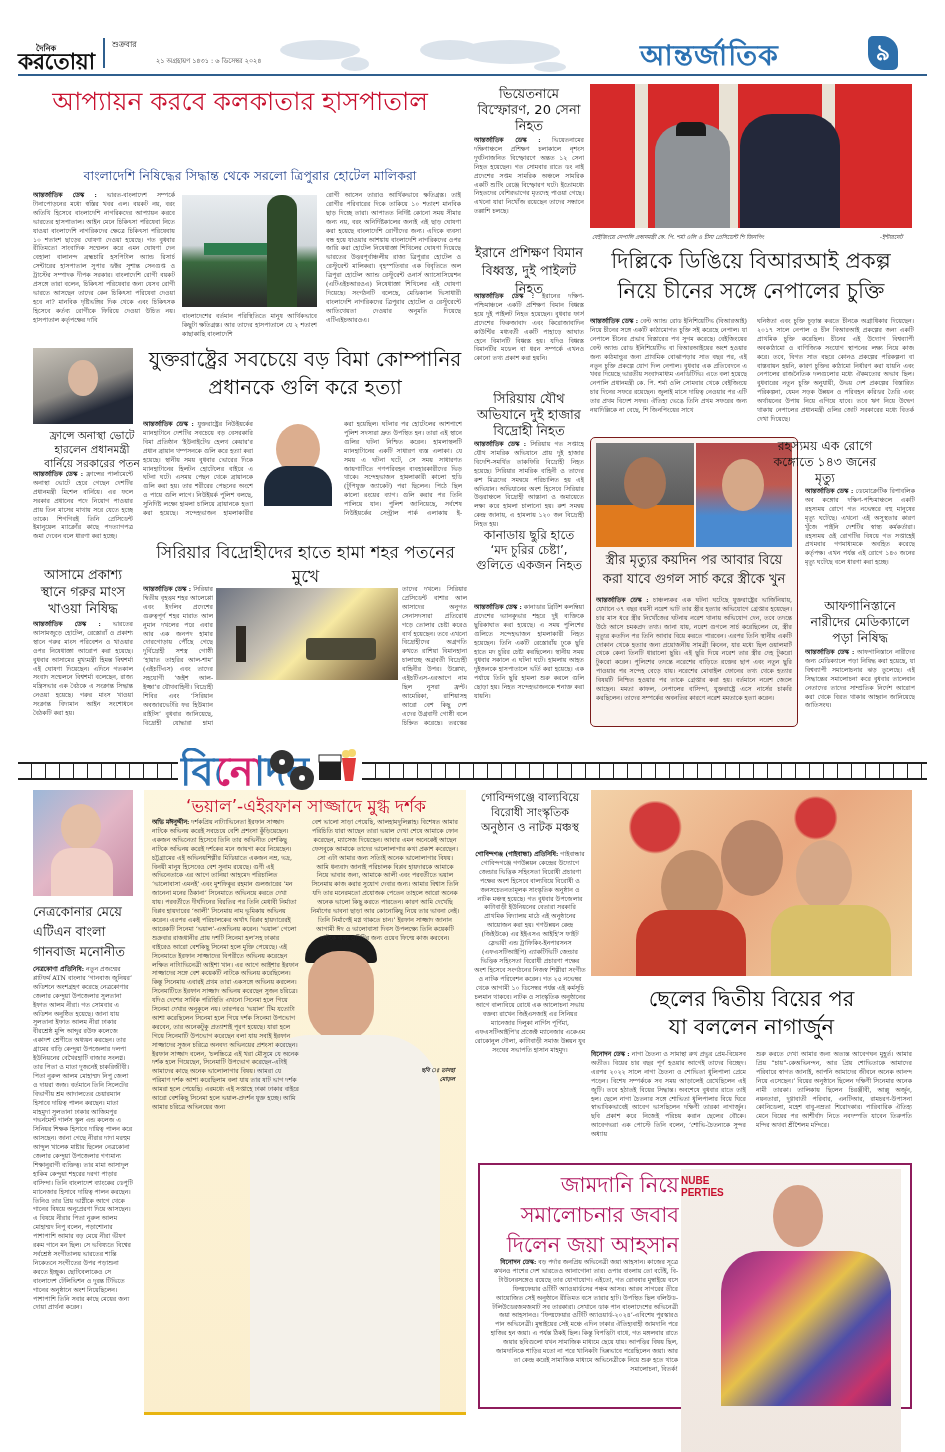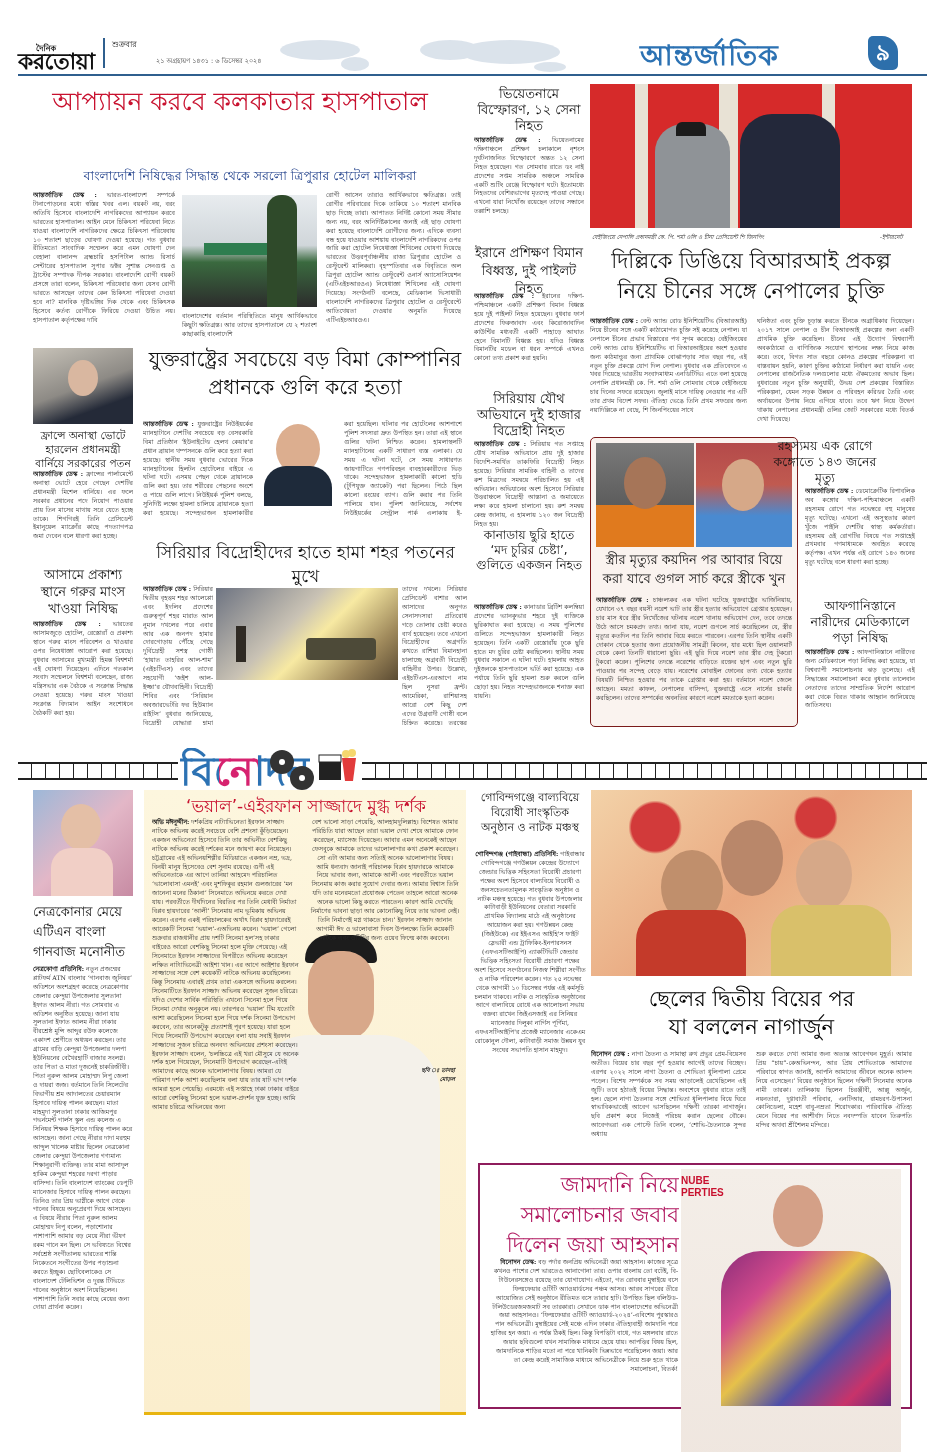--- a/index.html
+++ b/index.html
@@ -53,21 +53,21 @@
 </div>
 <div class="abs hl" style="left:40px;top:167px;width:420px;font-size:12.5px;color:#1f3f8a;">বাংলাদেশি নিষিদ্ধের সিদ্ধান্ত থেকে সরলো ত্রিপুরার হোটেল মালিকরা</div>
 <div class="abs body-text" style="left:33px;top:191px;width:142px;height:150px;"><b>আন্তর্জাতিক ডেস্ক :</b> <span>ভারত-বাংলাদেশ সম্পর্কে টানাপোড়নের মধ্যে স্বস্তির খবর এল। বয়কট নয়, বরং অতিথি হিসেবে বাংলাদেশি নাগরিকদের আপ্যায়ন করবে ভারতের হাসপাতাল। আইন মেনে চিকিৎসা পরিষেবা নিতে যাওয়া বাংলাদেশি নাগরিকদের ক্ষেত্রে চিকিৎসা পরিষেবায় ১০ শতাংশ ছাড়ের ঘোষণা দেওয়া হয়েছে। গত বুধবার রীতিমতো সাংবাদিক সম্মেলন করে এমন ঘোষণা দেন বেহালা বালানন্দ ব্রহ্মচারি হসপিটাল অ্যান্ড রিসার্চ সেন্টারের হাসপাতাল সুপার ডক্টর সুশান্ত সেনগুপ্ত ও ট্রাস্টের সম্পাদক দীপক সরকার। বাংলাদেশি রোগী বয়কট প্রসঙ্গে তারা বলেন, চিকিৎসা পরিষেবার জন্য যেসব রোগী ভারতে আসছেন তাদের কেন চিকিৎসা পরিষেবা দেওয়া হবে না? মানবিক দৃষ্টিভঙ্গির দিক থেকে এবং চিকিৎসক হিসেবে কর্তব্য রোগীকে ফিরিয়ে দেওয়া উচিত নয়। হাসপাতাল কর্তৃপক্ষের দাবি</span></div>
 <div class="abs photo" style="left:182px;top:195px;width:135px;height:112px;background:linear-gradient(180deg,#e8ecef 0%,#d0d6da 45%,#3a6a3f 60%,#2c2c2c 100%);">
   <div style="position:absolute;left:22px;top:48px;width:80px;height:12px;background:#2e7d4f;"></div>
   <div style="position:absolute;left:85px;top:0;width:30px;height:112px;background:#2f4a2a;border-radius:14px 14px 0 0;"></div>
 </div>
 <div class="abs body-text" style="left:182px;top:312px;width:135px;height:30px;">বাংলাদেশের বর্তমান পরিস্থিতিতে মানুষ আর্থিকভাবে কিছুটা ক্ষতিগ্রস্ত। আর তাদের হাসপাতালে যে ২ শতাংশ কাছাকাছি বাংলাদেশি</div>
 <div class="abs body-text" style="left:326px;top:191px;width:135px;height:150px;">রোগী আসেন তারাও আর্থিকভাবে ক্ষতিগ্রস্ত। তাই রোগীর পরিবারের দিকে তাকিয়ে ১০ শতাংশ মানবিক ছাড় দিচ্ছে তারা। আপাতত নির্দিষ্ট কোনো সময় সীমার জন্য নয়, বরং অনির্দিষ্টকালের জন্যই এই ছাড় ঘোষণা করা হয়েছে বাংলাদেশি রোগীদের জন্য। এদিকে ব্যবসা বন্ধ হয়ে যাওয়ার আশঙ্কায় বাংলাদেশি নাগরিকদের ওপর জারি করা হোটেল নিষেধাজ্ঞা শিথিলের ঘোষণা দিয়েছে ভারতের উত্তরপূর্বাঞ্চলীয় রাজ্য ত্রিপুরার হোটেল ও রেস্টুরেন্ট মালিকরা। বৃহস্পতিবার এক বিবৃতিতে অল ত্রিপুরা হোটেল অ্যান্ড রেস্টুরেন্ট ওনার্স অ্যাসোসিয়েশন (এটিএইচআরওএ) নিষেধাজ্ঞা শিথিলের এই ঘোষণা দিয়েছে। সংগঠনটি বলেছে, মেডিক্যাল ভিসাধারী বাংলাদেশি নাগরিকদের ত্রিপুরার হোটেল ও রেস্টুরেন্টে আতিথেয়তা দেওয়ার অনুমতি দিয়েছে এটিএইচআরওএ।</div>
 
-<div class="abs hl" style="left:474px;top:86px;width:110px;font-size:13px;line-height:16px;">ভিয়েতনামে বিস্ফোরণ, ১২ সেনা নিহত</div>
+<div class="abs hl" style="left:474px;top:86px;width:110px;font-size:13px;line-height:16px;">ভিয়েতনামে বিস্ফোরণ, 20 সেনা নিহত</div>
 <div class="abs body-text" style="left:474px;top:136px;width:110px;height:102px;"><b>আন্তর্জাতিক ডেস্ক :</b> <span>ভিয়েতনামের দক্ষিণাঞ্চলে প্রশিক্ষণ চলাকালে নৃশংস দুর্ঘটনাজনিত বিস্ফোরণে অন্তত ১২ সেনা নিহত হয়েছেন। গত সোমবার রাতে ডং নাই প্রদেশের সপ্তম সামরিক অঞ্চলে সামরিক একটি শুটিং রেঞ্জে বিস্ফোরণ ঘটে। ইতোমধ্যে নিহতদের বেশিরভাগের মৃতদেহ পাওয়া গেছে। এখনো যারা নিখোঁজ রয়েছেন তাদের সন্ধানে তল্লাশি চলছে।</span></div>
 
 <div class="abs hl" style="left:474px;top:244px;width:110px;font-size:13px;line-height:18px;">ইরানে প্রশিক্ষণ বিমান বিধ্বস্ত, দুই পাইলট নিহত</div>
 <div class="abs body-text" style="left:474px;top:292px;width:110px;height:95px;"><b>আন্তর্জাতিক ডেস্ক :</b> <span>ইরানের দক্ষিণ-পশ্চিমাঞ্চলে একটি প্রশিক্ষণ বিমান বিধ্বস্ত হয়ে দুই পাইলট নিহত হয়েছেন। বুধবার ফার্স প্রদেশের ফিরুজাবাদ এবং কিরোজাবাদিন কাউন্টির মধ্যবর্তী একটি পাহাড়ে আঘাত হেনে বিমানটি বিধ্বস্ত হয়। যদিও বিধ্বস্ত বিমানটির মডেল বা ধরন সম্পর্কে এখনও কোনো তথ্য প্রকাশ করা হয়নি।</span></div>
 
 <div class="abs hl" style="left:474px;top:391px;width:110px;font-size:13px;line-height:16px;">সিরিয়ায় যৌথ অভিযানে দুই হাজার বিদ্রোহী নিহত</div>
 <div class="abs body-text" style="left:474px;top:440px;width:110px;height:110px;"><b>আন্তর্জাতিক ডেস্ক :</b> <span>সিরিয়ায় গত সপ্তাহে যৌথ সামরিক অভিযানে প্রায় দুই হাজার বিদেশি-সমর্থিত তাকফিরি বিদ্রোহী নিহত হয়েছে। সিরিয়ার সামরিক বাহিনী ও তাদের রুশ মিত্রদের সমন্বয়ে পরিচালিত হয় এই অভিযান। অভিযানের অংশ হিসেবে সিরিয়ার উত্তরাঞ্চলে বিদ্রোহী আস্তানা ও জমায়েতে লক্ষ্য করে হামলা চালানো হয়। রুশ সমন্বয় কেন্দ্র জানায়, এ হামলায় ১২০ জন বিদ্রোহী নিহত হয়।</span></div>
 
 <div class="abs hl" style="left:474px;top:528px;width:110px;font-size:12px;line-height:15px;">কানাডায় ছুরি হাতে ‘মদ চুরির চেষ্টা’, গুলিতে একজন নিহত</div>
 <div class="abs body-text" style="left:474px;top:603px;width:110px;height:118px;"><b>আন্তর্জাতিক ডেস্ক :</b> <span>কানাডার ব্রিটিশ কলম্বিয়া প্রদেশের ভ্যানকুভার শহরে দুই ব্যক্তিকে ছুরিকাঘাত করা হয়েছে। এ সময় পুলিশের গুলিতে সন্দেহভাজন হামলাকারী নিহত হয়েছেন। তিনি একটি রেস্তোরাঁয় ঢুকে ছুরি হাতে মদ চুরির চেষ্টা করছিলেন। স্থানীয় সময় বুধবার সকালে এ ঘটনা ঘটে। হামলায় আহত দুইজনকে হাসপাতালে ভর্তি করা হয়েছে। এক পর্যায়ে তিনি ছুরি হামলা শুরু করলে গুলি ছোড়া হয়। নিহত সন্দেহভাজনকে শনাক্ত করা যায়নি।</span></div>
@@ -82,21 +82,21 @@
 <div class="abs hl" style="left:590px;top:246px;width:322px;font-size:21px;line-height:30px;">
   <div>দিল্লিকে ডিঙিয়ে বিআরআই প্রকল্প</div>
   <div>নিয়ে চীনের সঙ্গে নেপালের চুক্তি</div>
 </div>
 <div class="abs body-text" style="left:590px;top:317px;width:157px;height:115px;"><b>আন্তর্জাতিক ডেস্ক :</b> <span>বেল্ট অ্যান্ড রোড ইনিশিয়েটিভ (বিআরআই) নিয়ে চীনের সঙ্গে একটি কাঠামোগত চুক্তি সই করেছে নেপাল। যা নেপালে চীনের প্রভাব বিস্তারের পথ সুগম করেছে। বেইজিংয়ের বেল্ট অ্যান্ড রোড ইনিশিয়েটিভ বা বিআরআইয়ের অংশ হওয়ার জন্য কাঠমান্ডুর জন্য প্রাথমিক বোঝাপড়ার সাত বছর পর, এই নতুন চুক্তি প্রকল্পে যোগ দিল নেপাল। বুধবার এক প্রতিবেদনে এ খবর দিয়েছে ভারতীয় সংবাদমাধ্যম এনডিটিভি। এতে বলা হয়েছে নেপালি প্রধানমন্ত্রী কে. পি. শর্মা ওলি সোমবার থেকে বেইজিংয়ে চার দিনের সফরে রয়েছেন। জুলাই মাসে দায়িত্ব নেওয়ার পর এটি তার প্রথম বিদেশ সফর। ঐতিহ্য ভেঙে তিনি প্রথম সফরের জন্য নয়াদিল্লিকে না বেছে, শি জিনপিংয়ের সাথে</span></div>
 <div class="abs body-text" style="left:757px;top:317px;width:157px;height:115px;">ঘনিষ্ঠতা এবং চুক্তি চূড়ান্ত করতে চীনকে অগ্রাধিকার দিয়েছেন। ২০১৭ সালে নেপাল ও চীন বিআরআই প্রকল্পের জন্য একটি প্রাথমিক চুক্তি করেছিল। চীনের এই উদ্যোগ বিশ্বব্যাপী অবকাঠামো ও বাণিজ্যিক সংযোগ স্থাপনের লক্ষ্য নিয়ে কাজ করে। তবে, বিগত সাত বছরে কোনও প্রকল্পের পরিকল্পনা বা বাস্তবায়ন হয়নি, কারণ চুক্তির কাঠামো নির্ধারণ করা যায়নি এবং নেপালের রাজনৈতিক দলগুলোর মধ্যে ঐকমত্যের অভাব ছিল। বুধবারের নতুন চুক্তি অনুযায়ী, উভয় দেশ প্রকল্পের বিস্তারিত পরিকল্পনা, যেমন সড়ক উন্নয়ন ও পরিবহন করিডর তৈরি এবং অর্থায়নের উপায় নিয়ে এগিয়ে যাবে। তবে ঋণ নিয়ে উদ্বেগ থাকায় নেপালের প্রধানমন্ত্রী ওলির জোট সরকারের মধ্যে বিতর্ক দেখা দিয়েছে।</div>
 
 <div class="abs photo" style="left:33px;top:348px;width:100px;height:76px;background:linear-gradient(160deg,#c7c2b8 0%,#8d8a85 50%,#242a38 75%);">
   <div style="position:absolute;left:35px;top:12px;width:30px;height:36px;background:#d9b7a0;border-radius:50%;"></div>
 </div>
-<div class="abs hl" style="left:33px;top:428px;width:100px;font-size:10.5px;line-height:14px;text-align:center;">ফ্রান্সে অনাস্থা ভোটে হারলেন প্রধানমন্ত্রী বার্নিয়ে সরকারের পতন</div>
+<div class="abs hl" style="left:42px;top:428px;width:100px;font-size:10.5px;line-height:14px;text-align:center;">ফ্রান্সে অনাস্থা ভোটে হারলেন প্রধানমন্ত্রী বার্নিয়ে সরকারের পতন</div>
 <div class="abs body-text" style="left:33px;top:470px;width:100px;height:92px;"><b>আন্তর্জাতিক ডেস্ক :</b> <span>ফ্রান্সের পার্লামেন্টে অনাস্থা ভোটে হেরে গেছেন দেশটির প্রধানমন্ত্রী মিশেল বার্নিয়ে। এর ফলে সরকার প্রধানের পদে নিয়োগ পাওয়ার প্রায় তিন মাসের মাথায় সরে যেতে হচ্ছে তাকে। শিগগিরই তিনি প্রেসিডেন্ট ইমানুয়েল ম্যাক্রোঁর কাছে পদত্যাগপত্র জমা দেবেন বলে ধারণা করা হচ্ছে।</span></div>
 
 <div class="abs hl" style="left:140px;top:345px;width:330px;font-size:20px;line-height:28px;">
   <div>যুক্তরাষ্ট্রের সবচেয়ে বড় বিমা কোম্পানির</div>
   <div>প্রধানকে গুলি করে হত্যা</div>
 </div>
 <div class="abs body-text" style="left:143px;top:420px;width:110px;height:96px;"><b>আন্তর্জাতিক ডেস্ক :</b> <span>যুক্তরাষ্ট্রের নিউইয়র্কের ম্যানহাটানে দেশটির সবচেয়ে বড় বেসরকারি বিমা প্রতিষ্ঠান ‘ইউনাইটেড হেলথ কেয়ার’র প্রধান ব্রায়ান থম্পসনকে গুলি করে হত্যা করা হয়েছে। স্থানীয় সময় বুধবার ভোরের দিকে ম্যানহাটানের হিলটন হোটেলের বাইরে এ ঘটনা ঘটে। এসময় পেছন থেকে ব্রায়ানকে গুলি করা হয়। তার শরীরের পেছনের অংশে ও পায়ে গুলি লাগে। নিউইয়র্ক পুলিশ বলছে, সুনির্দিষ্ট লক্ষ্যে হামলা চালিয়ে ব্রায়ানকে হত্যা করা হয়েছে। সন্দেহভাজন হামলাকারীর খোঁজে তল্লাশি অভিযান চলছে। এ হামলায় একটি সাইলেন্সার ব্যবহার</span></div>
 <div class="abs photo" style="left:258px;top:420px;width:80px;height:86px;background:#ffffff;">
   <div style="position:absolute;left:18px;top:4px;width:44px;height:50px;background:#dcae8f;border-radius:50%;"></div>
   <div style="position:absolute;left:6px;top:46px;width:68px;height:40px;background:#1e2a3a;border-radius:22px 22px 0 0;"></div>

